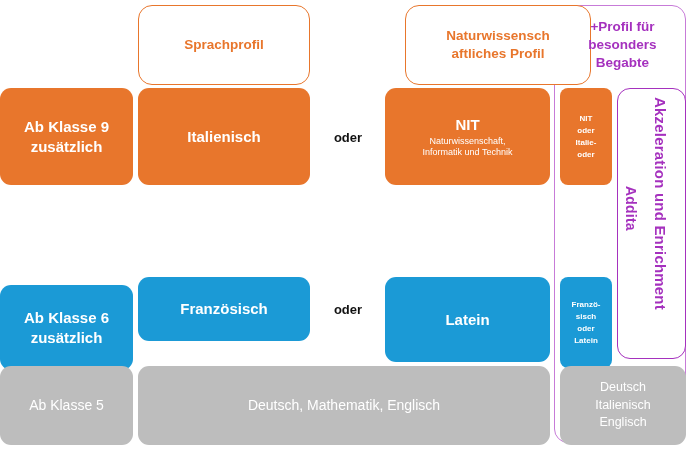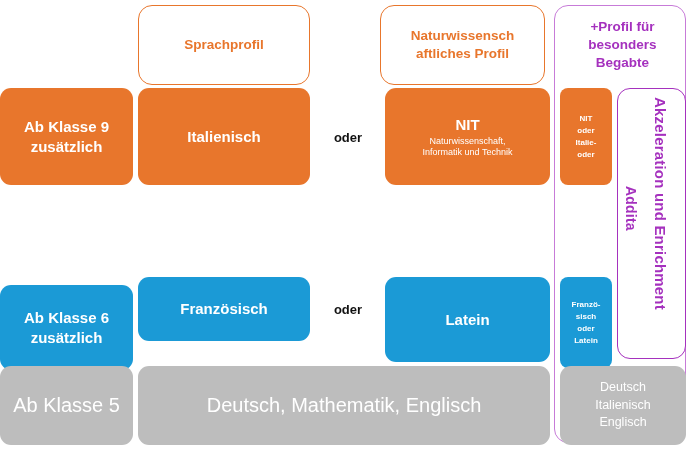--- a/index.html
+++ b/index.html
@@ -75,37 +75,37 @@
     color:#111111;
     font-weight:bold;
     font-size:13px;
     text-align:center;
   }
 
   .title-lg{font-size:15px;}
   .sub-sm{font-size:9px;font-weight:normal;line-height:1.25;margin-top:1px;}
   .tiny{font-size:8px;line-height:1.5;font-weight:bold;}
   .hdr-txt{font-size:13.5px;}
-  .gray-lg{font-size:20px;}
+  .gray-lg{font-size:14px;}
   .gray-sm{font-size:12.5px;line-height:1.42;}
 </style>
 </head>
 <body>
 
 <div id="stage">
 
   <div class="frame-outer" style="left:554px;top:5px;width:132px;height:438px;"></div>
 
   <div class="frame-inner" style="left:617px;top:88px;width:69px;height:271px;"></div>
 
   <div class="box hdr-orange hdr-txt" style="left:138px;top:5px;width:172px;height:80px;">
     <span>Sprachprofil</span>
   </div>
 
-  <div class="box hdr-orange hdr-txt" style="left:380px;top:5px;width:165px;height:80px;">
+  <div class="box hdr-orange hdr-txt" style="left:405px;top:5px;width:186px;height:80px;">
     <span>Naturwissensch</span>
     <span>aftliches Profil</span>
   </div>
 
   <div class="box hdr-purple hdr-txt" style="left:559px;top:5px;width:127px;height:80px;border:none;background:transparent;">
     <span>+Profil für</span>
     <span>besonders</span>
     <span>Begabte</span>
   </div>
 

